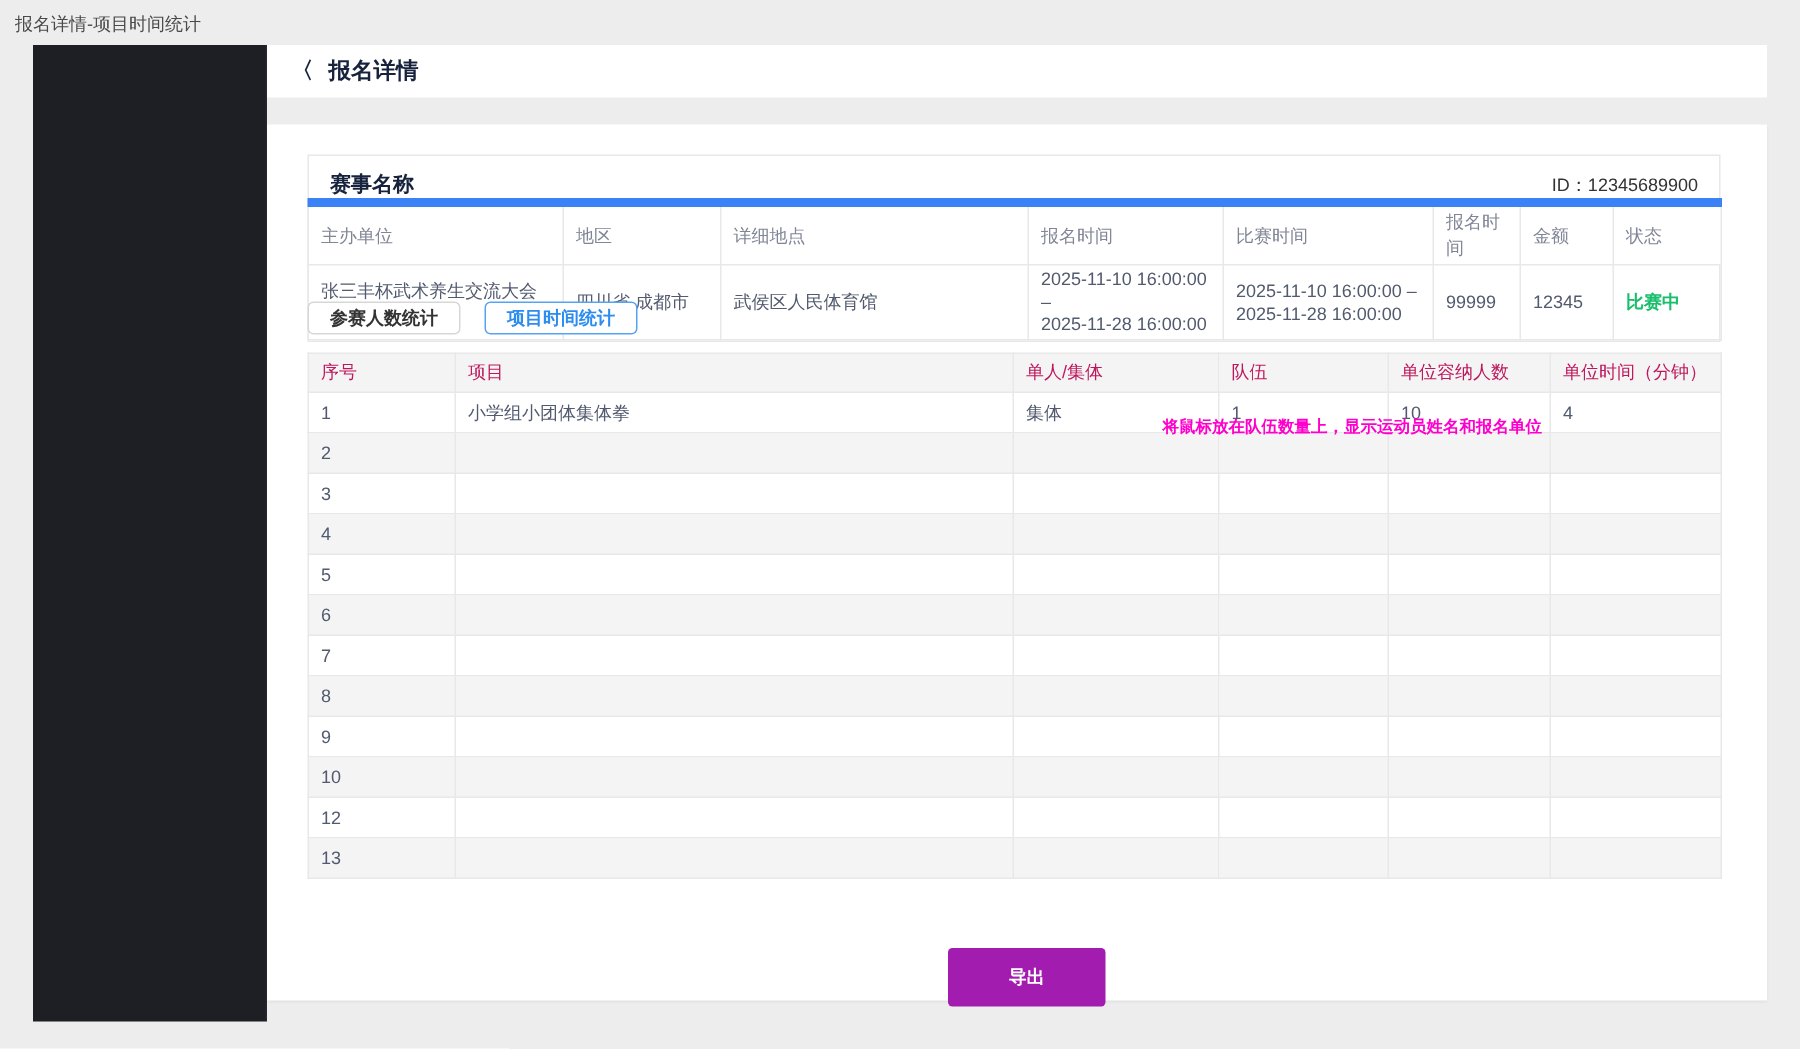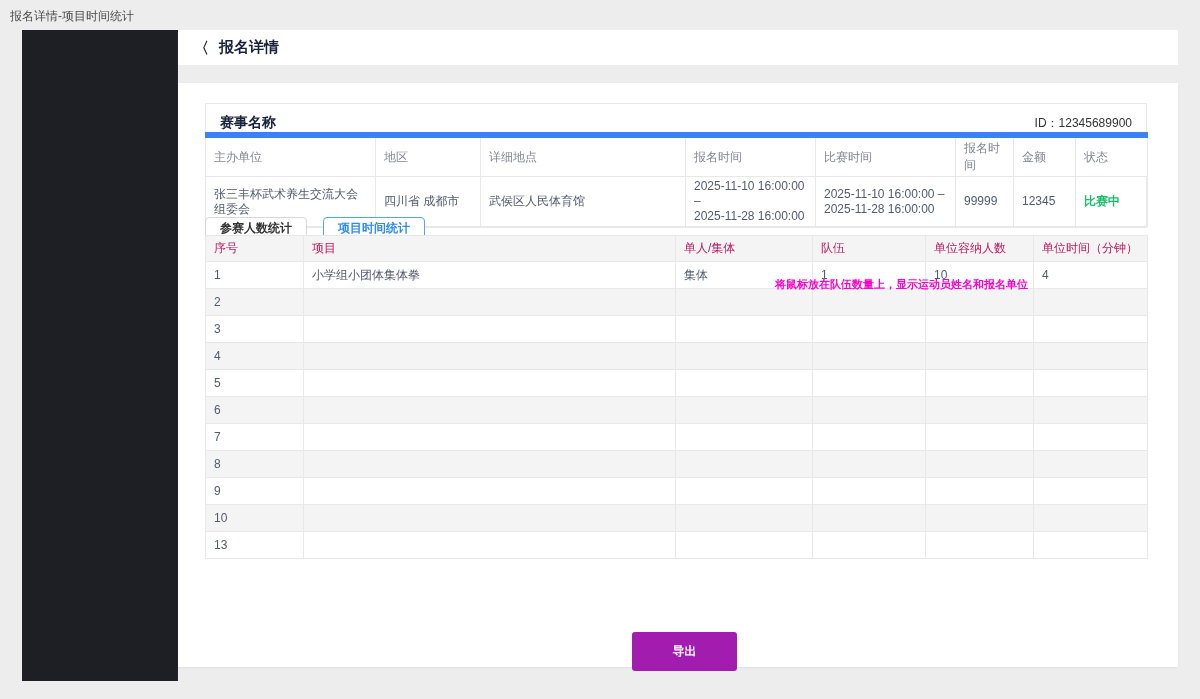--- a/index.html
+++ b/index.html
@@ -72,21 +72,20 @@
   .info-table col:nth-child(8){width:72px}
 
   
   .tabs { position:absolute; left:27px; top:118px; display:flex; gap:16px; }
   .tab-btn {
     height:22px; padding:0 14px;
     background:#fff; border:1px solid #d7d7d7; border-radius:4px;
     font-size:12px; font-weight:700; color:#333;
     display:flex; align-items:center; cursor:pointer;
     font-family:inherit;
-    margin-top:16px;
   }
   .tab-btn.active { border-color:#57a3f3; color:#2d8cf0; }
 
   
   .project-table-wrap { position:absolute; left:27px; top:152px; }
   .project-table th { height:26px; background:#f4f4f5; color:#be185d; }
   .project-table td { height:27px; color:#515a6e; }
   .project-table tbody tr:nth-child(even) td { background:#f4f4f5; }
   .project-table col:nth-child(1){width:98px}
   .project-table col:nth-child(2){width:372px}
@@ -269,20 +268,28 @@
           </tr>
           <tr>
             <td>10</td>
             <td></td>
             <td></td>
             <td></td>
             <td></td>
             <td></td>
           </tr>
           <tr>
+            <td>12</td>
+            <td></td>
+            <td></td>
+            <td></td>
+            <td></td>
+            <td></td>
+          </tr>
+          <tr>
             <td>13</td>
             <td></td>
             <td></td>
             <td></td>
             <td></td>
             <td></td>
           </tr>
         </tbody>
     </table>
   </div>

